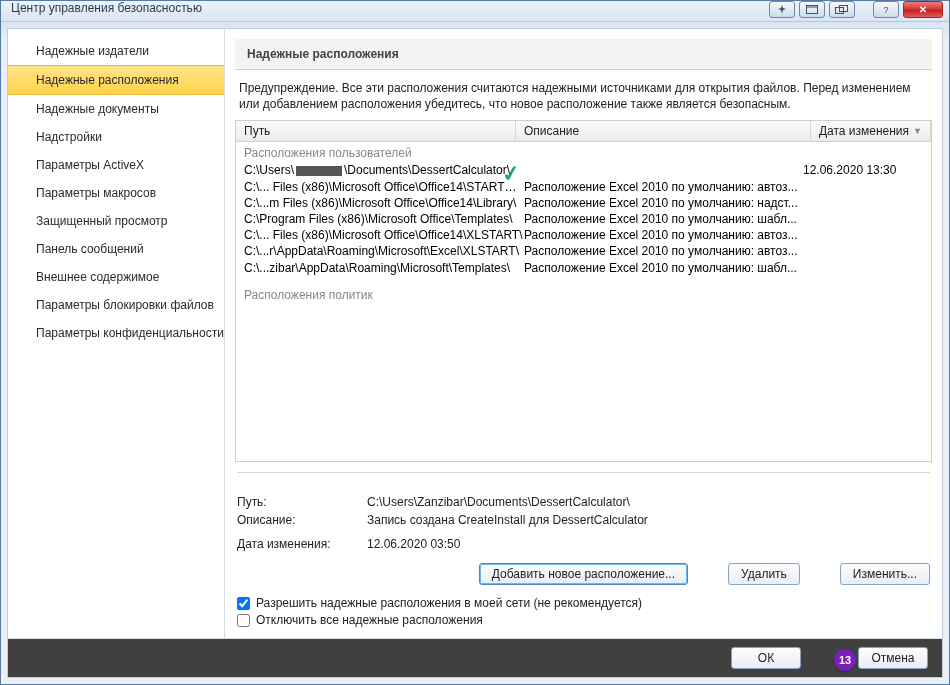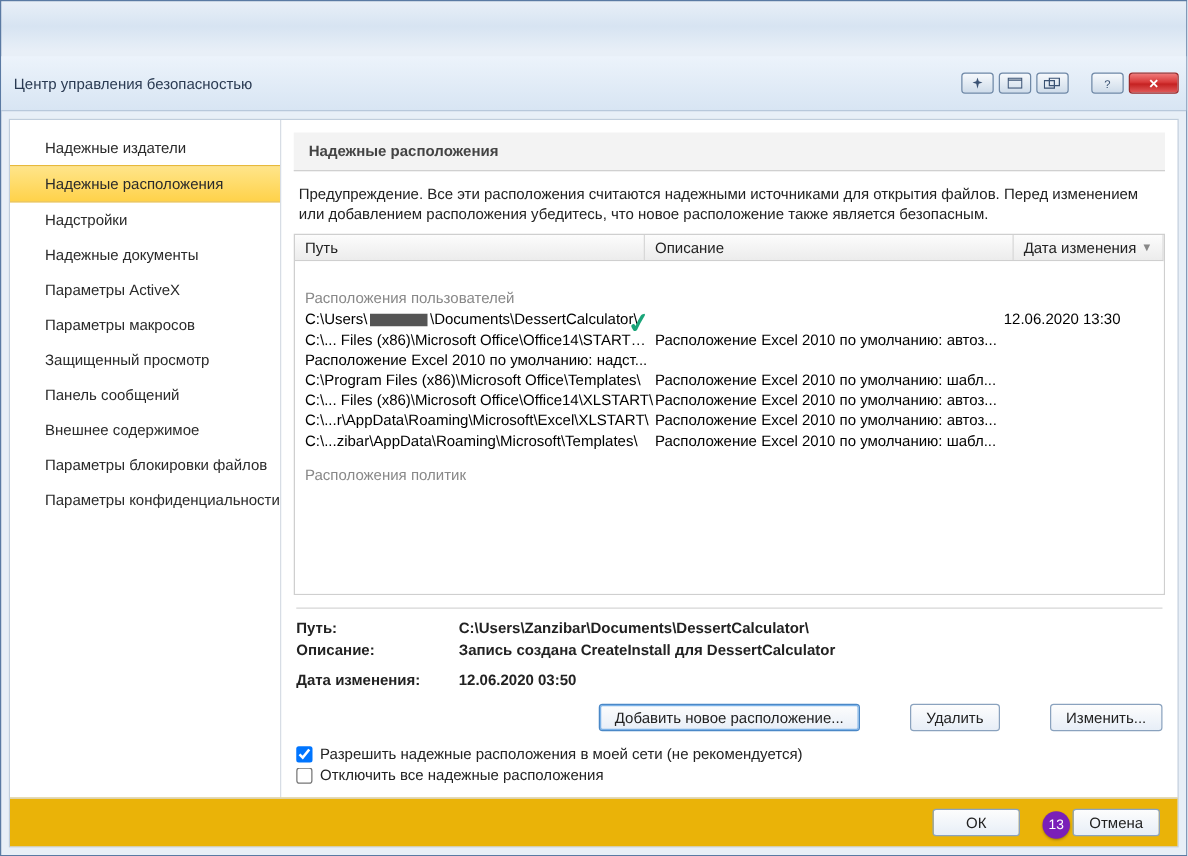--- a/index.html
+++ b/index.html
@@ -13,27 +13,25 @@
   .window {
     width: 950px;
     height: 685px;
     border: 1px solid #5a7aa3;
     background: linear-gradient(#e8eff7, #d7e4f2 20px, #e8eff7 40px);
     display: flex;
     flex-direction: column;
     position: relative;
   }
   .titlebar {
-    height: 44px;
-    display: flex;
-    align-items: center;
+    height: 21px;
+    display: flex;
     padding: 0 6px;
     background: linear-gradient(#ecf3fb, #d8e5f3);
     border-bottom: 1px solid #b8c8db;
-    margin-top: 44px;
   }
   .titlebar .title { flex: 1; color: #2a3a52; font-size: 12px; padding-left: 4px; }
   .title-btns { display: flex; gap: 4px; }
   .tbtn {
     width: 26px; height: 17px;
     border: 1px solid #6f88a6;
     border-radius: 3px;
     background: linear-gradient(#f6f9fc, #cfdcea);
     display: flex; align-items: center; justify-content: center;
     font-size: 9px; color: #3a5273;
@@ -110,21 +108,21 @@
   .th {
     padding: 3px 8px;
     border-right: 1px solid #d8d8d8;
     color: #222;
   }
   .th.path { flex: 0 0 280px; }
   .th.desc { flex: 1; }
   .th.date { flex: 0 0 120px; display:flex; align-items:center; gap:4px;}
   .tbody {
     flex: 1; overflow: auto;
-    padding: 20px 0;
+    padding: 2px 0;
     background: #fff;
   }
   .group-label {
     padding: 2px 8px;
     color: #888;
   }
   .row {
     display: flex;
     padding: 0 8px;
     line-height: 1.35;
@@ -140,22 +138,21 @@
   }
   .check-mark {
     position: absolute; left: 266px; top: -3px;
     color: #1aa579; font-size: 22px; font-weight: bold;
     transform: rotate(-8deg);
     pointer-events: none;
   }
   .details {
     margin: 8px 12px 4px 12px;
     border-top: 1px solid #d6d6d6;
-    padding-top: 6px;
-    font-weight: bold;
+    padding-top: 20px;
   }
   .drow { display: flex; line-height: 1.5; }
   .drow .dk { width: 130px; color: #222; }
   .drow .dv { flex: 1; color: #222; }
   .btnrow {
     display: flex; gap: 8px; justify-content: flex-end;
     margin: 6px 12px;
   }
   .w-btn {
     border: 1px solid #8aa2be;
@@ -168,34 +165,34 @@
     margin-left: 32px;
   }
   .w-btn.primary {
     border-color: #4a88c7;
     box-shadow: 0 0 0 1px #7bb2e8 inset;
   }
   .checks { margin: 2px 12px 8px 12px; }
   .checks label { display: flex; align-items: flex-end; gap: 6px; margin: 3px 0; color: #222;}
   .checks input { margin: 0; }
   .footer {
-    display: flex; justify-content: flex-end; gap: 10px;
+    display: flex; justify-content: flex-end; gap: 25px;
     padding: 8px 14px;
     border-top: 1px solid #d7dde5;
-    background: #eab308;
+    background: #404040;
     position: relative;
   }
   .footer .w-btn { min-width: 70px; }
   .badge {
     position: absolute;
     right: 86px; bottom: 6px;
     width: 22px; height: 22px; border-radius: 50%;
     background: #7a1fb8; color: #fff;
     display: flex; align-items: center; justify-content: center;
-    font-size: 11px; font-weight: normal;
+    font-size: 11px; font-weight: bold;
     box-shadow: 0 1px 2px rgba(0,0,0,.3);
   }
   .sort-ind { color:#888; font-size:9px; }
 </style>
 </head>
 <body>
 
 <div class="window">
   <div class="titlebar">
     <div class="title">Центр управления безопасностью</div>
@@ -223,22 +220,22 @@
           <span class="x">✕</span>
         </div>
     </div>
   </div>
 
   <div class="body">
     <div class="columns">
       <div class="sidebar">
         <div class="sidebar-item">Надежные издатели</div>
         <div class="sidebar-item active">Надежные расположения</div>
+        <div class="sidebar-item">Надежные документы</div>
         <div class="sidebar-item">Надстройки</div>
-        <div class="sidebar-item">Надежные документы</div>
         <div class="sidebar-item">Параметры ActiveX</div>
         <div class="sidebar-item">Параметры макросов</div>
         <div class="sidebar-item">Защищенный просмотр</div>
         <div class="sidebar-item">Панель сообщений</div>
         <div class="sidebar-item">Внешнее содержимое</div>
         <div class="sidebar-item">Параметры блокировки файлов</div>
         <div class="sidebar-item">Параметры конфиденциальности</div>
       </div>
 
       <div class="main">
@@ -262,20 +259,21 @@
               <div class="c-path"><span>C:\Users\</span><span class="censor"></span><span>\Documents\DessertCalculator\</span></div>
               <div class="c-desc"></div>
               <div class="c-date">12.06.2020 13:30</div>
             </div>
             <div class="row">
               <div class="c-path">C:\... Files (x86)\Microsoft Office\Office14\STARTUP\</div>
               <div class="c-desc">Расположение Excel 2010 по умолчанию: автоз...</div>
               <div class="c-date"></div>
             </div>
             <div class="row">
+              <div class="c-path">C:\...m Files (x86)\Microsoft Office\Office14\Library\</div>
               <div class="c-desc">Расположение Excel 2010 по умолчанию: надст...</div>
               <div class="c-date"></div>
             </div>
             <div class="row">
               <div class="c-path">C:\Program Files (x86)\Microsoft Office\Templates\</div>
               <div class="c-desc">Расположение Excel 2010 по умолчанию: шабл...</div>
               <div class="c-date"></div>
             </div>
             <div class="row">
               <div class="c-path">C:\... Files (x86)\Microsoft Office\Office14\XLSTART\</div>

